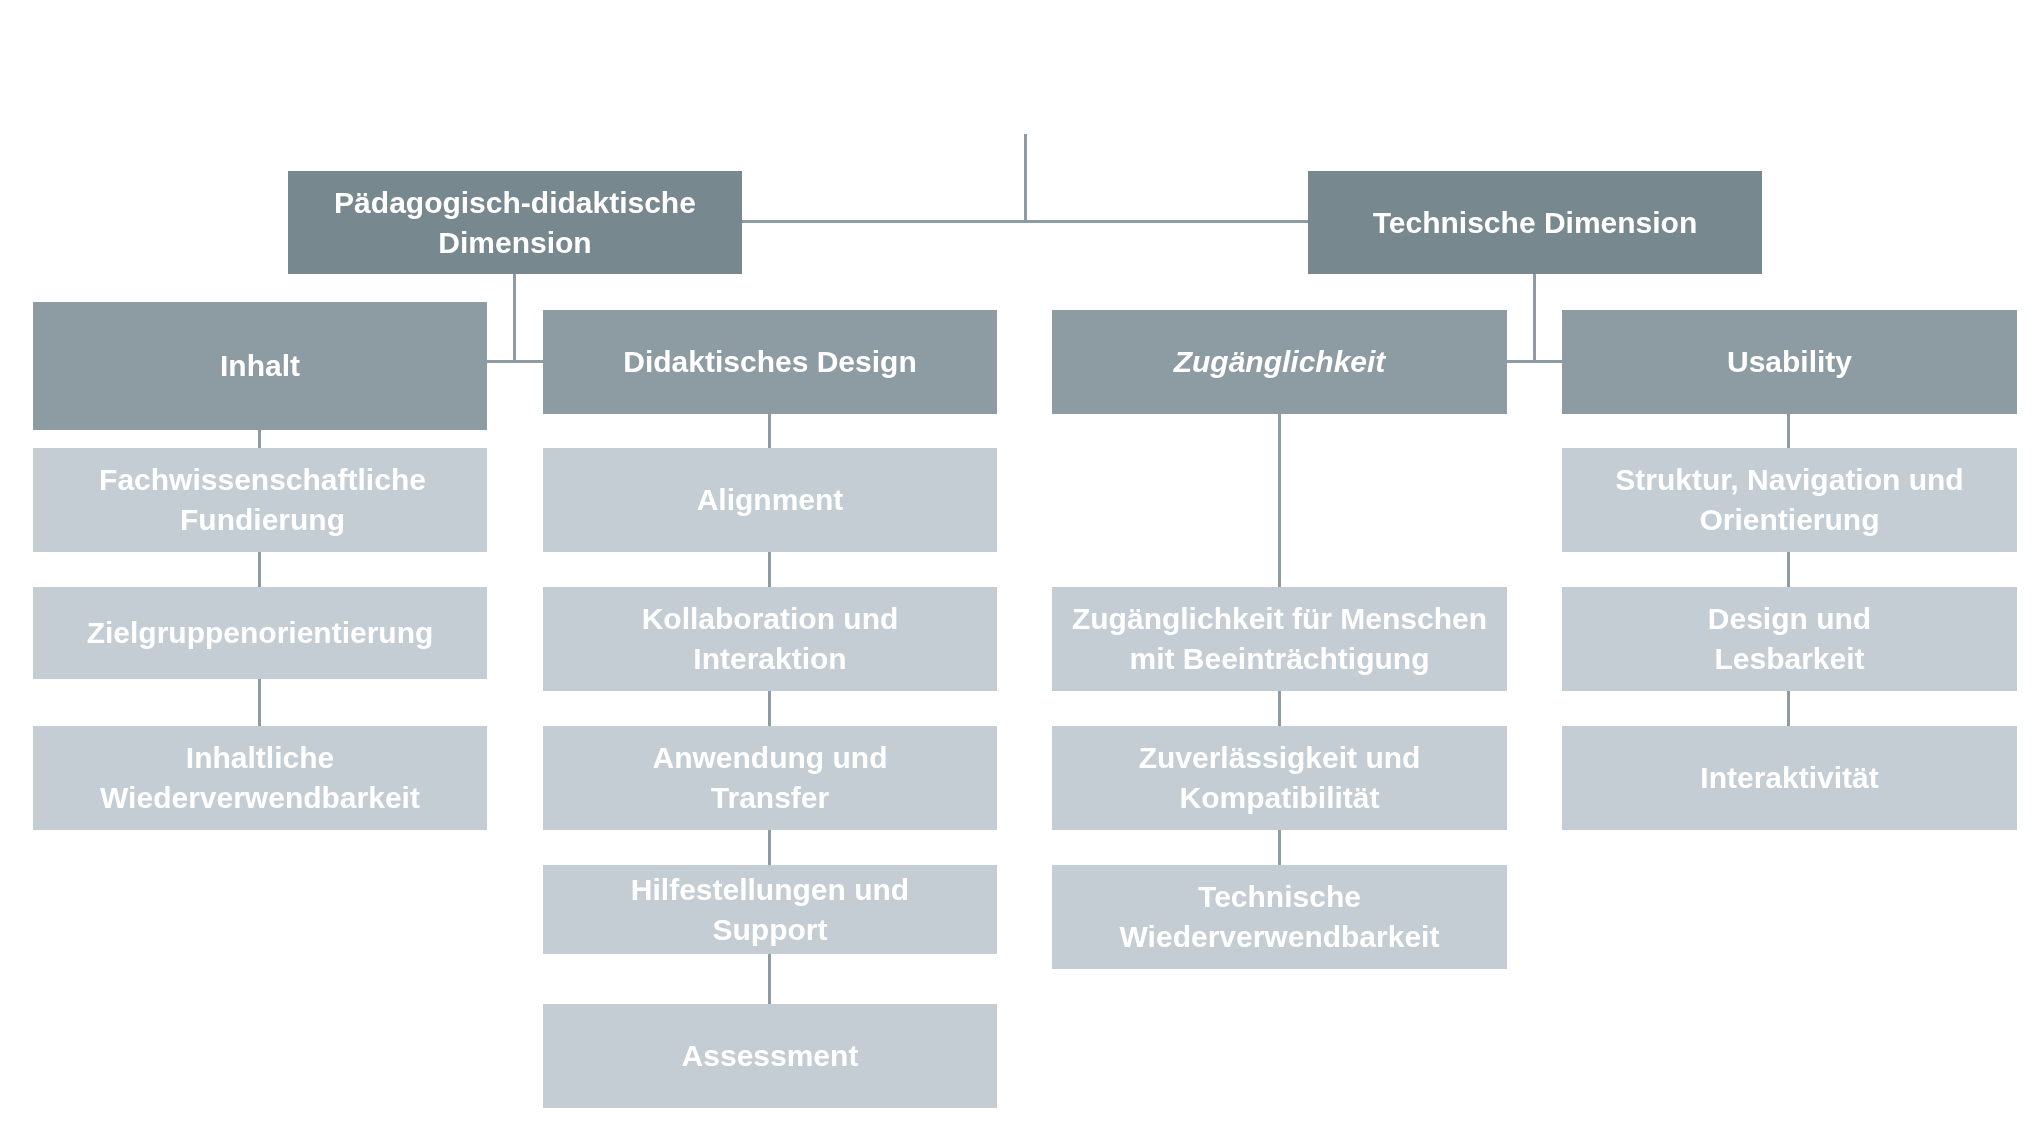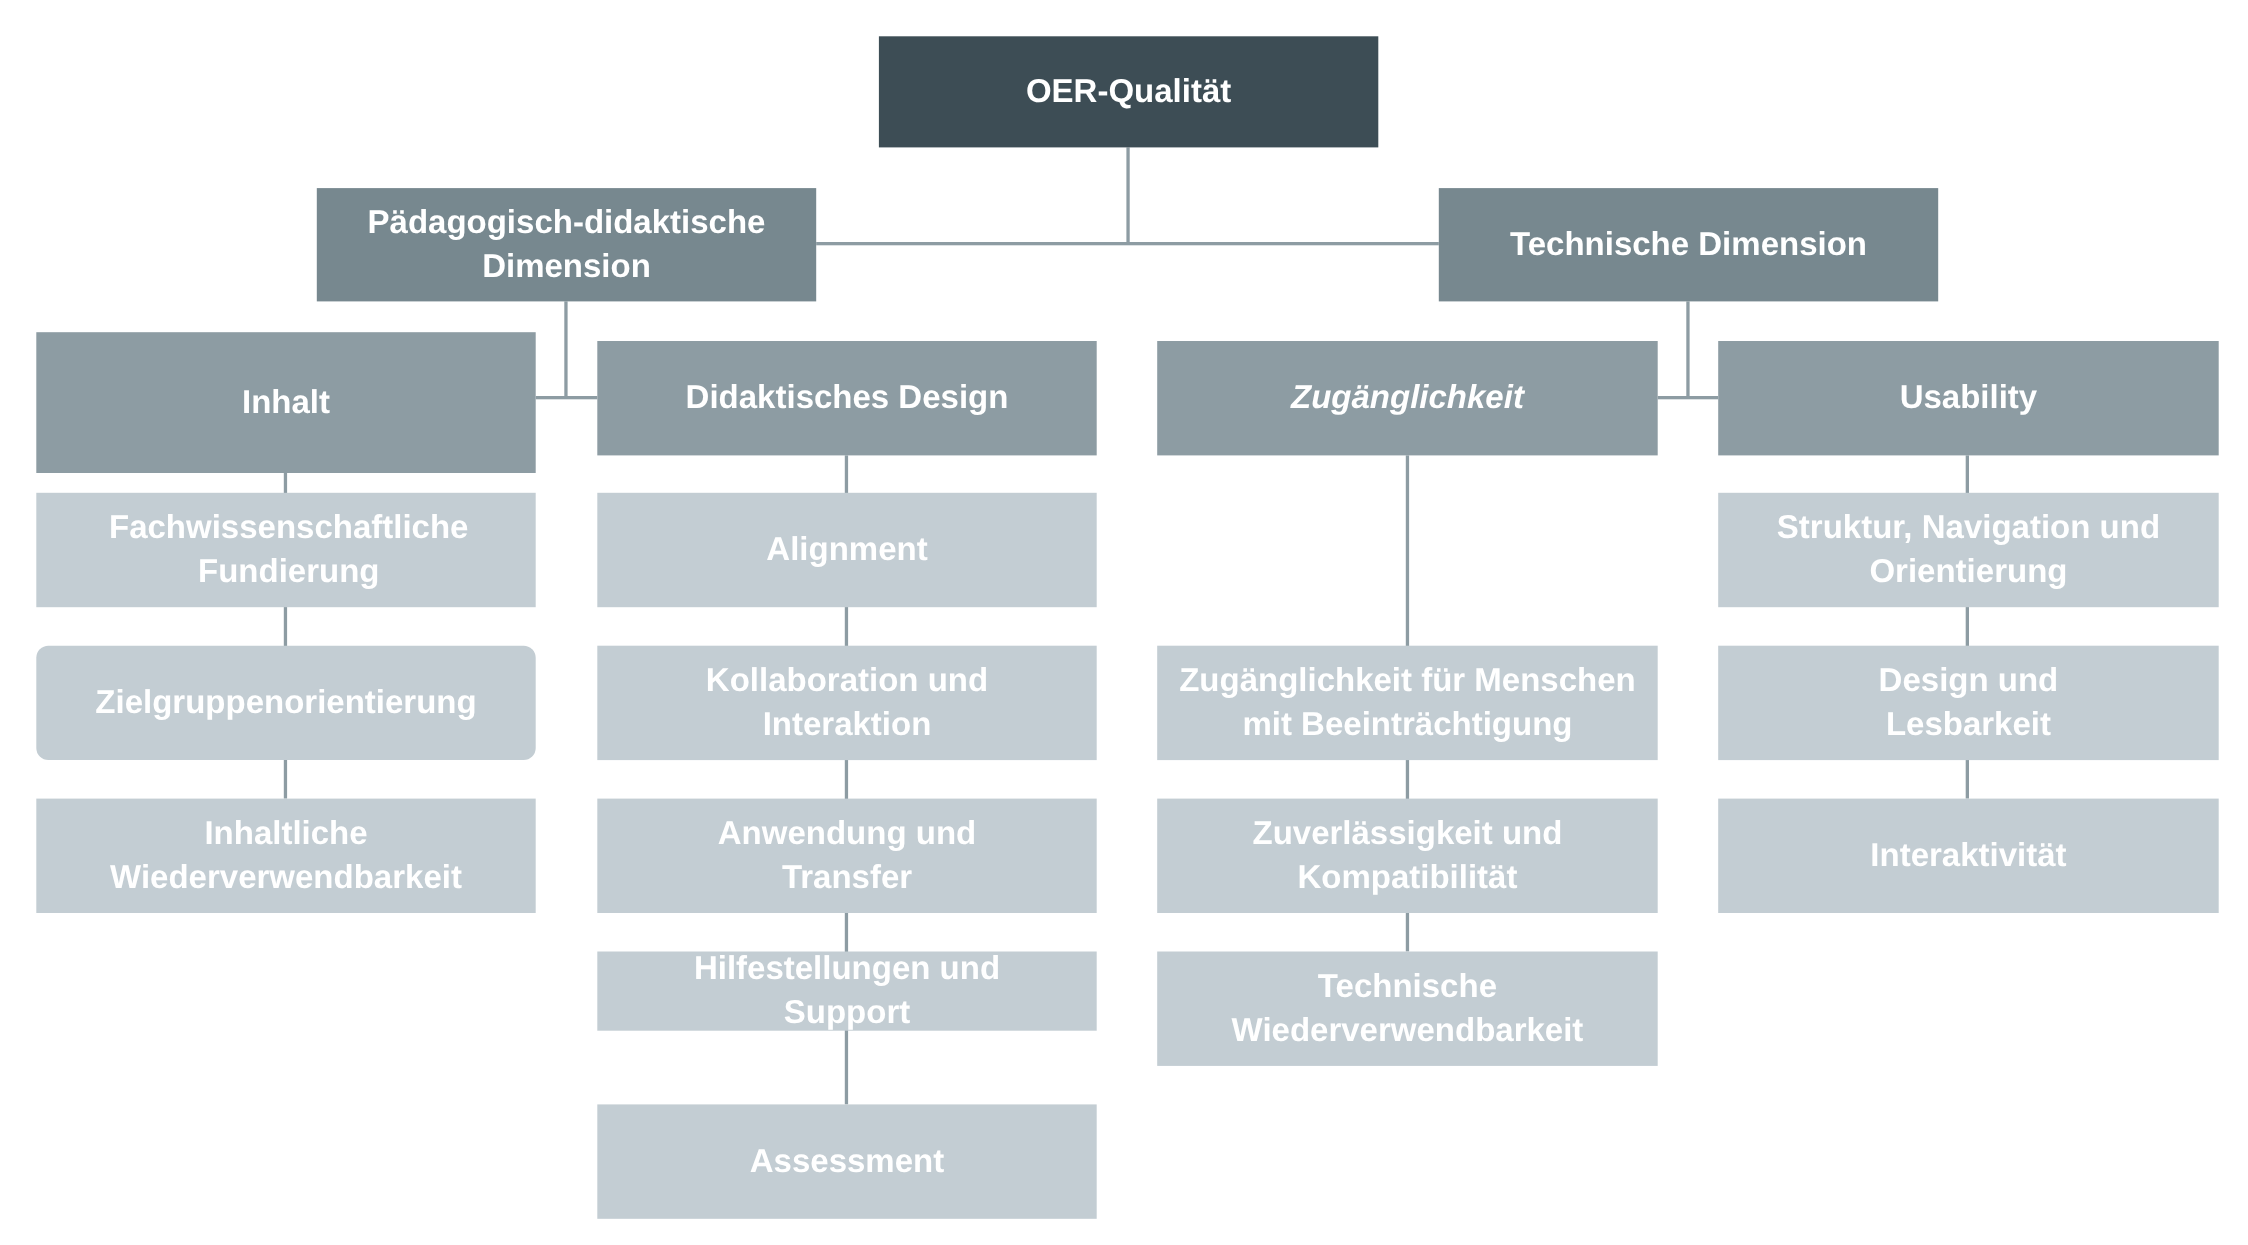--- a/index.html
+++ b/index.html
@@ -56,43 +56,42 @@
   <div class="line" style="left:742px;  top:220px; width:566px; height:3px;"></div>
   <div class="line" style="left:513px;  top:274px; width:3px;  height:88px;"></div>
   <div class="line" style="left:487px;  top:360px; width:56px; height:3px;"></div>
   <div class="line" style="left:1533px; top:274px; width:3px;  height:88px;"></div>
   <div class="line" style="left:1507px; top:360px; width:55px; height:3px;"></div>
   <div class="line" style="left:258px;  top:414px; width:3px; height:312px;"></div>
   <div class="line" style="left:768px;  top:414px; width:3px; height:590px;"></div>
   <div class="line" style="left:1278px; top:414px; width:3px; height:451px;"></div>
   <div class="line" style="left:1787px; top:414px; width:3px; height:312px;"></div>
 
-  <div class="node root" style="left:799px; top:33px; width:454px; height:101px;">OER-Qualität</div>
 
   <div class="node dim" style="left:288px; top:171px; width:454px; height:103px;">Pädagogisch-didaktische
 Dimension</div>
   <div class="node dim" style="left:1308px; top:171px; width:454px; height:103px;">Technische Dimension</div>
 
   <div class="node header" style="left:33px; top:302px; width:454px; height:128px;">Inhalt</div>
   <div class="node header" style="left:543px; top:310px; width:454px; height:104px;">Didaktisches Design</div>
   <div class="node header" style="left:1052px; top:310px; width:455px; height:104px;font-style:italic;">Zugänglichkeit</div>
   <div class="node header" style="left:1562px; top:310px; width:455px; height:104px;">Usability</div>
 
   <div class="node child" style="left:33px; top:448px; width:454px; height:104px;padding-left:17px;">Fachwissenschaftliche
 Fundierung</div>
-  <div class="node child" style="left:33px; top:587px; width:454px; height:104px;border-radius:11px;">Zielgruppenorientierung</div>
+  <div class="node child" style="left:33px; top:587px; width:454px; height:92px;">Zielgruppenorientierung</div>
   <div class="node child" style="left:33px; top:726px; width:454px; height:104px;">Inhaltliche
 Wiederverwendbarkeit</div>
 
   <div class="node child" style="left:543px; top:448px; width:454px; height:104px;">Alignment</div>
   <div class="node child" style="left:543px; top:587px; width:454px; height:104px;">Kollaboration und
 Interaktion</div>
   <div class="node child" style="left:543px; top:726px; width:454px; height:104px;">Anwendung und
 Transfer</div>
-  <div class="node child" style="left:543px; top:865px; width:454px; height:72px;">Hilfestellungen und
+  <div class="node child" style="left:543px; top:865px; width:454px; height:89px;">Hilfestellungen und
 Support</div>
   <div class="node child" style="left:543px; top:1004px; width:454px; height:104px;">Assessment</div>
 
   <div class="node child" style="left:1052px; top:587px; width:455px; height:104px;">Zugänglichkeit für Menschen
 mit Beeinträchtigung</div>
   <div class="node child" style="left:1052px; top:726px; width:455px; height:104px;">Zuverlässigkeit und
 Kompatibilität</div>
   <div class="node child" style="left:1052px; top:865px; width:455px; height:104px;">Technische
 Wiederverwendbarkeit</div>
 

